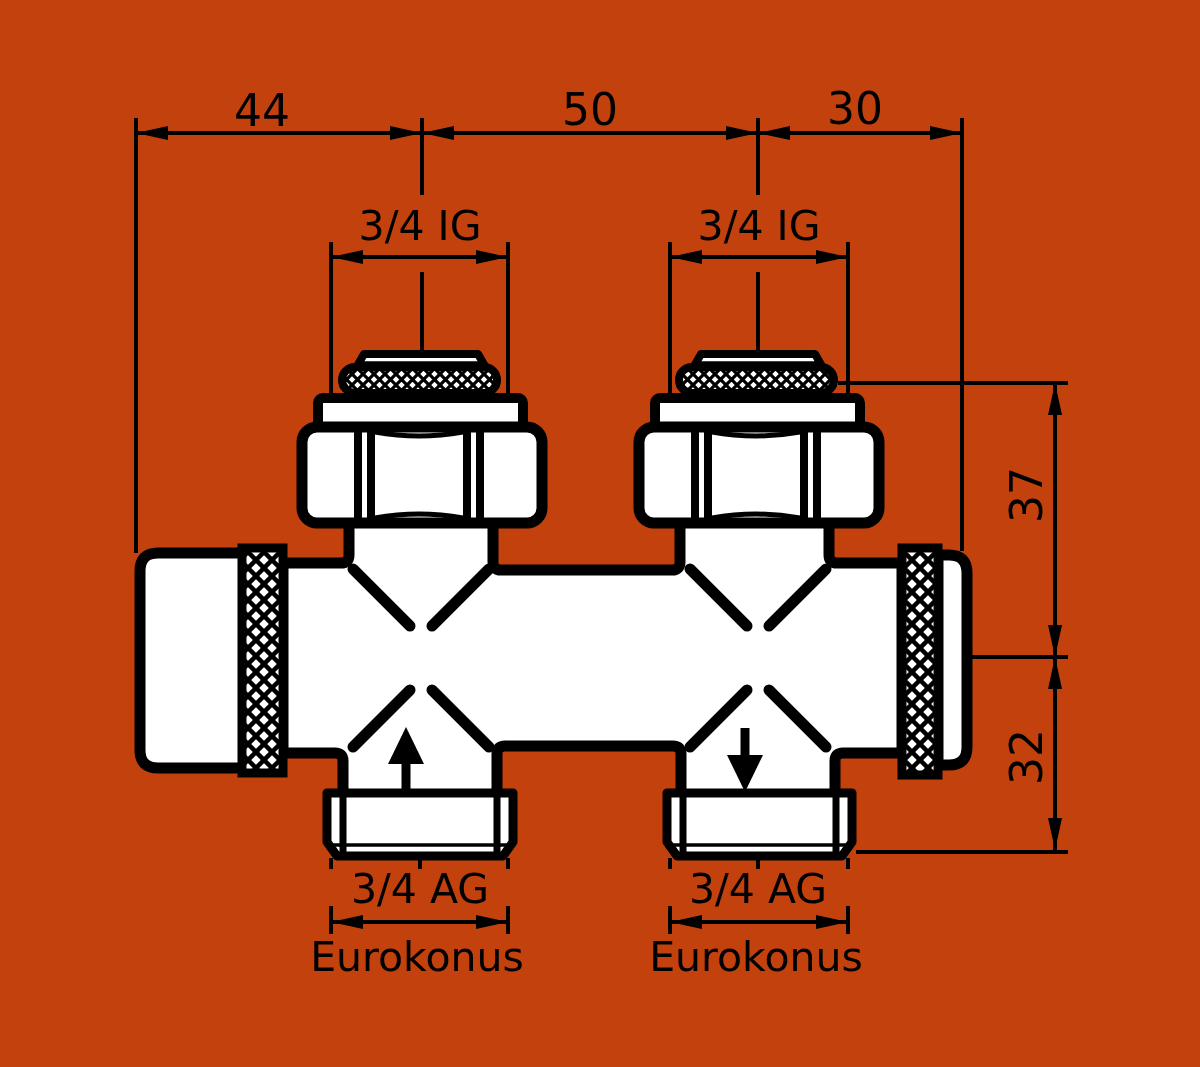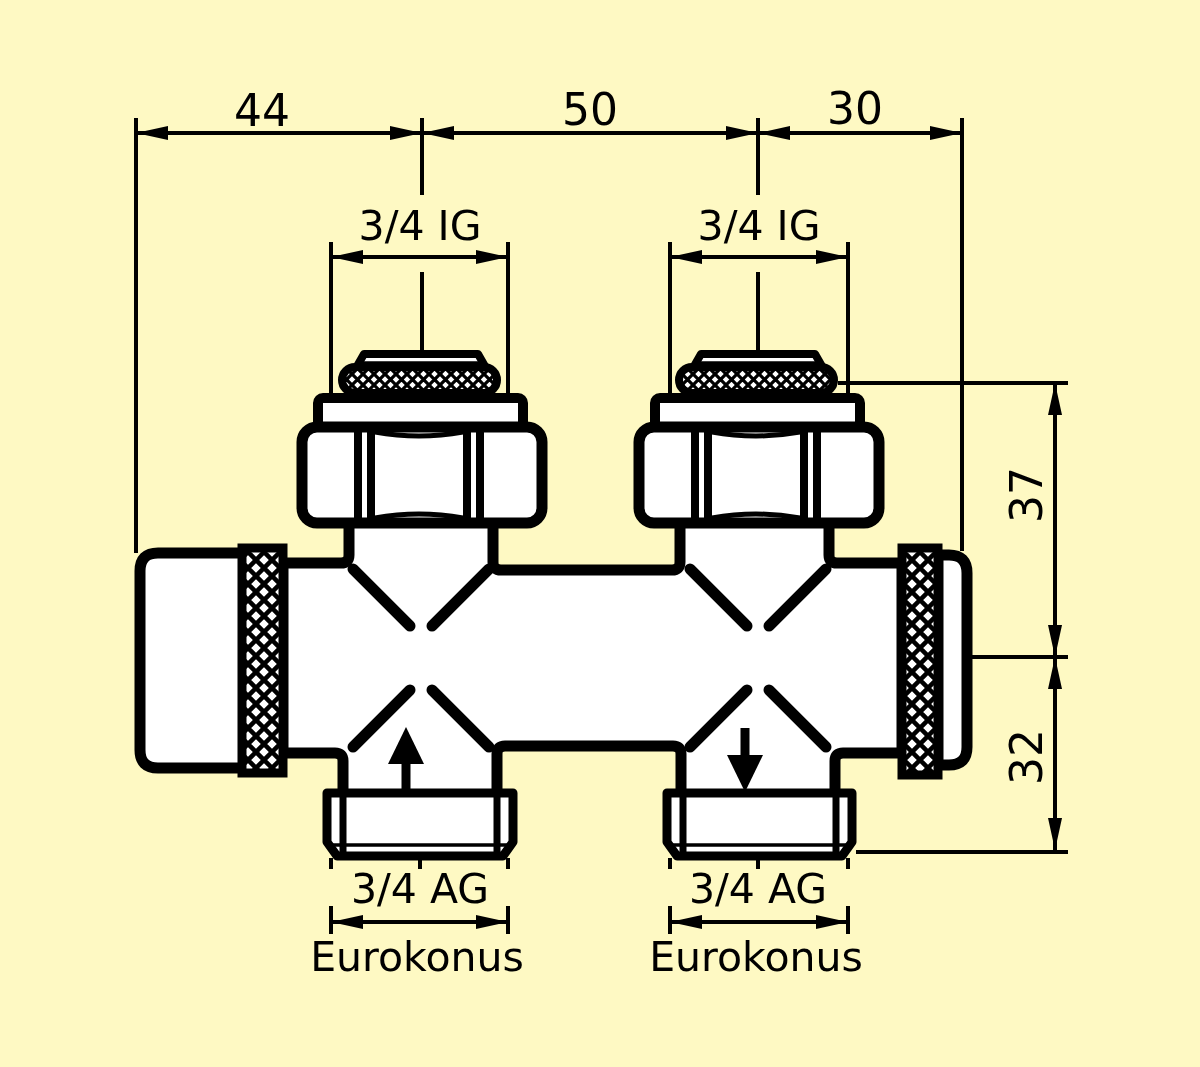--- a/index.html
+++ b/index.html
@@ -1,16 +1,16 @@
 <!DOCTYPE html>
 <html><head>
 <meta charset="utf-8">
 <style>
   html,body{margin:0;padding:0;background:#ffffff;}
-  .stage{position:relative;width:1200px;height:1067px;background:#fef9c3;overflow:hidden;
+  .stage{position:relative;width:1200px;height:1067px;background:#c2410c;overflow:hidden;
          font-family:"DejaVu Sans","Liberation Sans",sans-serif;}
   svg{display:block;}
   text{fill:#000;font-family:"DejaVu Sans","Liberation Sans",sans-serif;}
   .dimtxt{font-size:44px;font-weight:500;}
   .lbltxt{font-size:41px;font-weight:500;}
 </style>
 </head>
 <body>
 
 <div class="stage">

